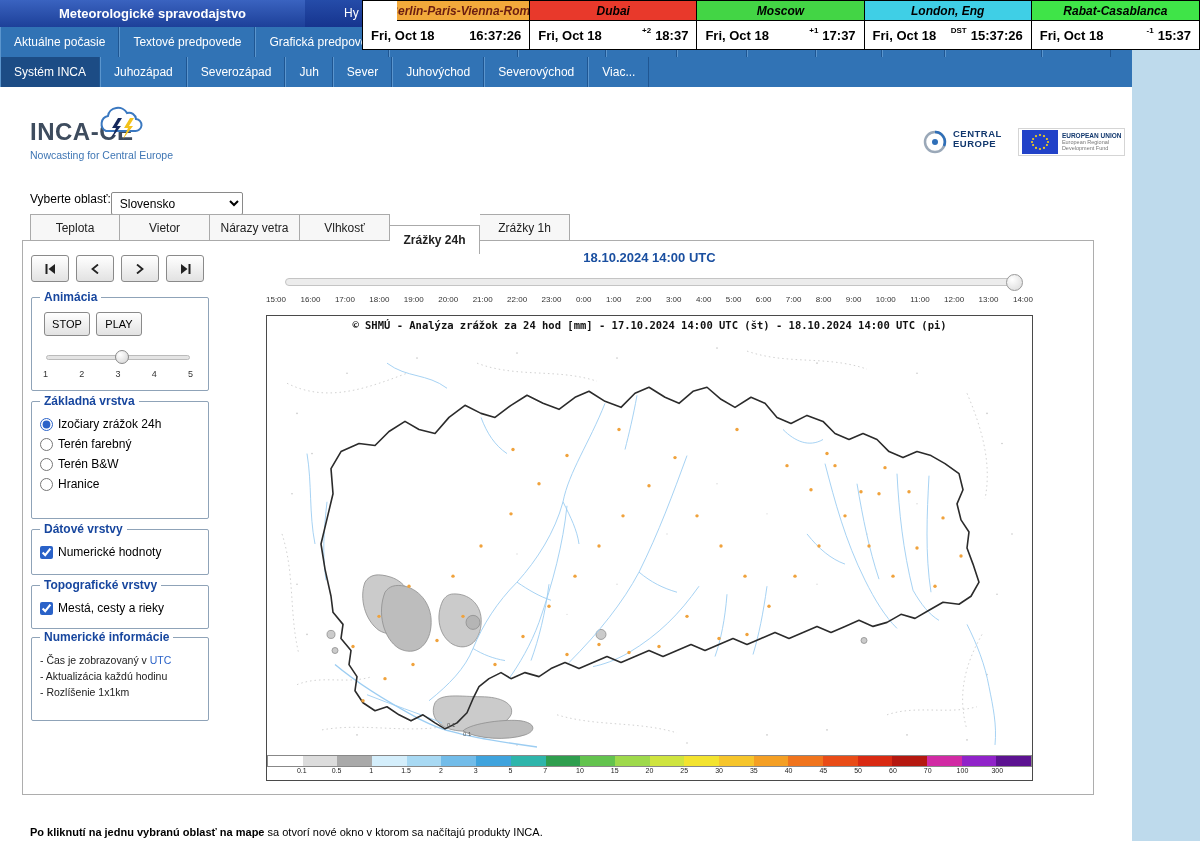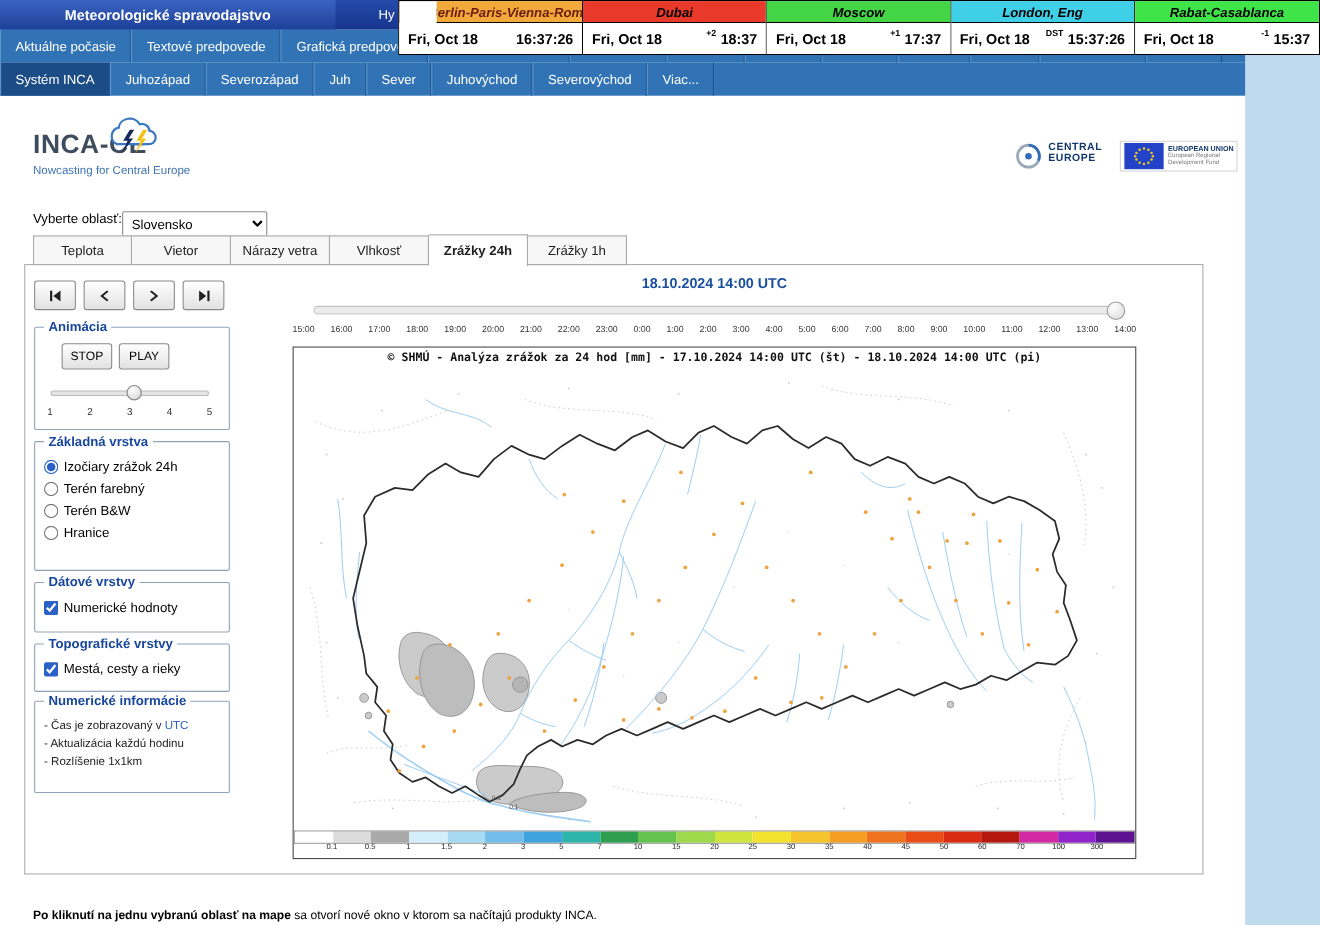--- a/index.html
+++ b/index.html
@@ -44,37 +44,37 @@
   .eu-line23{font-size:5.5px;color:#777}
 
   
   .region-row{position:absolute;left:30px;top:192px;display:flex;gap:0;font-size:12px;color:#000}
   .region-row select{width:132px;height:23px;font-size:12px;font-family:"Liberation Sans",sans-serif;border:1px solid #8a8a8a;background:#fff;border-radius:2px;padding:0 4px}
 
   
   .ptabs{position:absolute;left:30px;top:213px;display:flex;z-index:6}
   .ptab{min-width:90px;height:27px;margin-top:1px;border:1px solid #aaa;border-left:none;background:#f7f7f7;display:flex;align-items:center;justify-content:center;font-size:12px;color:#222;cursor:pointer;padding:0 10px}
   .ptab:first-child{border-left:1px solid #aaa}
-  .ptab.active{background:#fff;font-weight:bold;height:29px;margin-top:0;border-bottom:none;z-index:7}
+  .ptab.active{background:#fff;font-weight:bold;height:29px;margin-top:12px;border-bottom:none;z-index:7}
 
   
   .panel{position:absolute;left:22px;top:240px;width:1072px;height:555px;border:1px solid #adadad;background:#fff;z-index:5}
 
   .stepper{position:absolute;left:8px;top:14px;display:flex;gap:7px}
   .step-btn{width:38px;height:27px;border:1px solid #8a8a8a;border-radius:3px;background:linear-gradient(#ffffff,#e2e2e2);display:flex;align-items:center;justify-content:center;cursor:pointer}
 
   .fs{position:absolute;left:8px;width:178px;border:1px solid #8fa3b8;border-radius:2px}
   .fs-legend{position:absolute;top:-8px;left:8px;background:#fff;padding:0 4px;color:#17469e;font-weight:bold;font-size:12px}
   .fs-anim{top:56px;height:94px}
   .fs-base{top:160px;height:118px;padding-top:12px}
   .fs-data{top:288px;height:46px;padding-top:12px}
   .fs-topo{top:344px;height:44px;padding-top:12px}
   .fs-info{top:396px;height:84px;padding-top:14px}
 
-  .anim-buttons{display:flex;gap:6px;margin:14px 0 0 24px}
+  .anim-buttons{display:flex;gap:6px;margin:14px 0 0 12px}
   .anim-btn{width:46px;height:24px;border:1px solid #8a8a8a;border-radius:3px;background:linear-gradient(#ffffff,#e2e2e2);font-size:11px;font-family:"Liberation Sans",sans-serif;cursor:pointer}
   .speed-slider{position:relative;margin:14px 0 0 14px;width:144px;height:14px}
   .speed-track{position:absolute;left:0;top:5px;width:144px;height:5px;background:#e4e4e4;border:1px solid #bbb;border-radius:3px}
   .speed-handle{position:absolute;left:48%;top:0;width:14px;height:14px;border-radius:50%;background:radial-gradient(circle at 35% 30%,#fff,#d2d2d2);border:1px solid #8a8a8a;cursor:pointer}
   .speed-scale{display:flex;justify-content:space-between;width:150px;margin:5px 0 0 11px;font-size:9px;color:#333}
 
   .opt-row{display:flex;align-items:center;gap:5px;font-size:12px;padding:3px 8px;cursor:pointer}
   .opt-row input{accent-color:#2a62c8}
   .info-line{font-size:10.5px;color:#222;padding:2px 8px}
   .info-link{color:#2a62c8;cursor:pointer;text-decoration:none}

